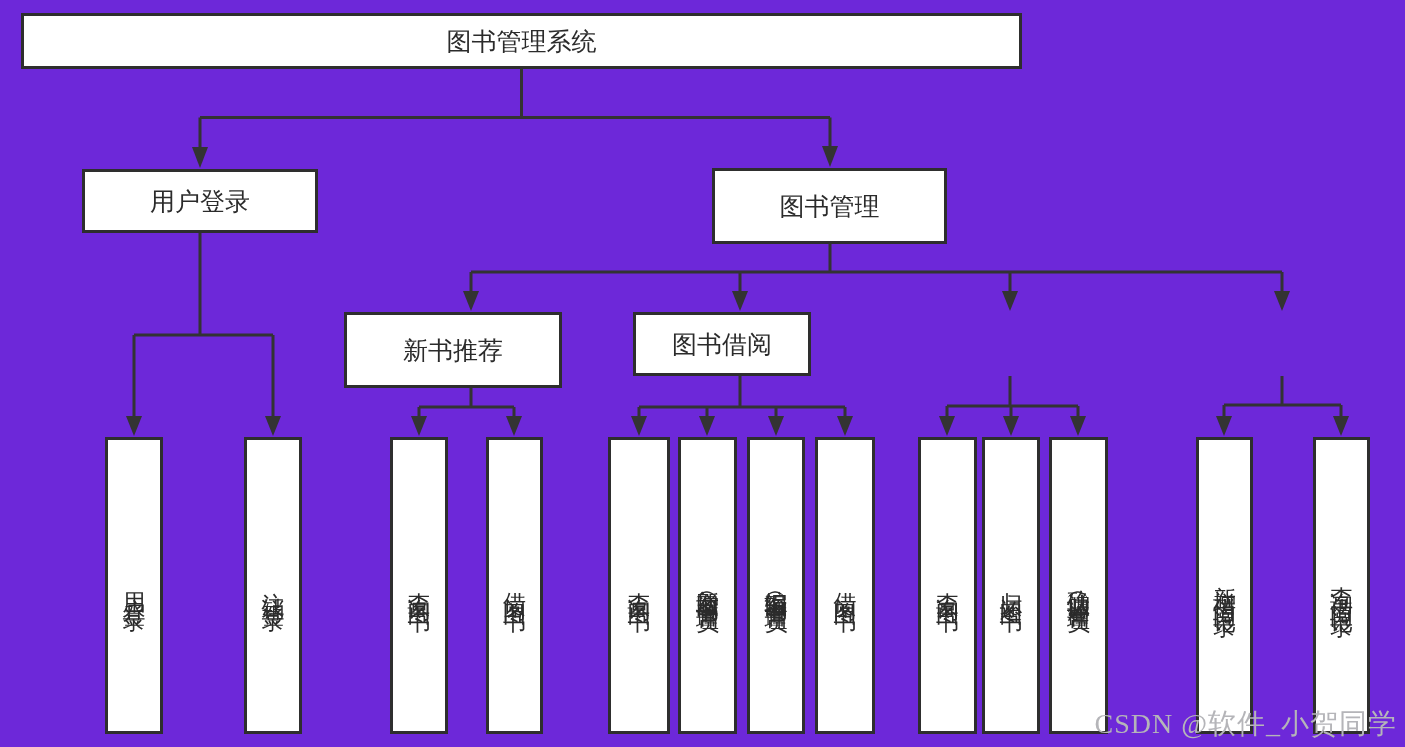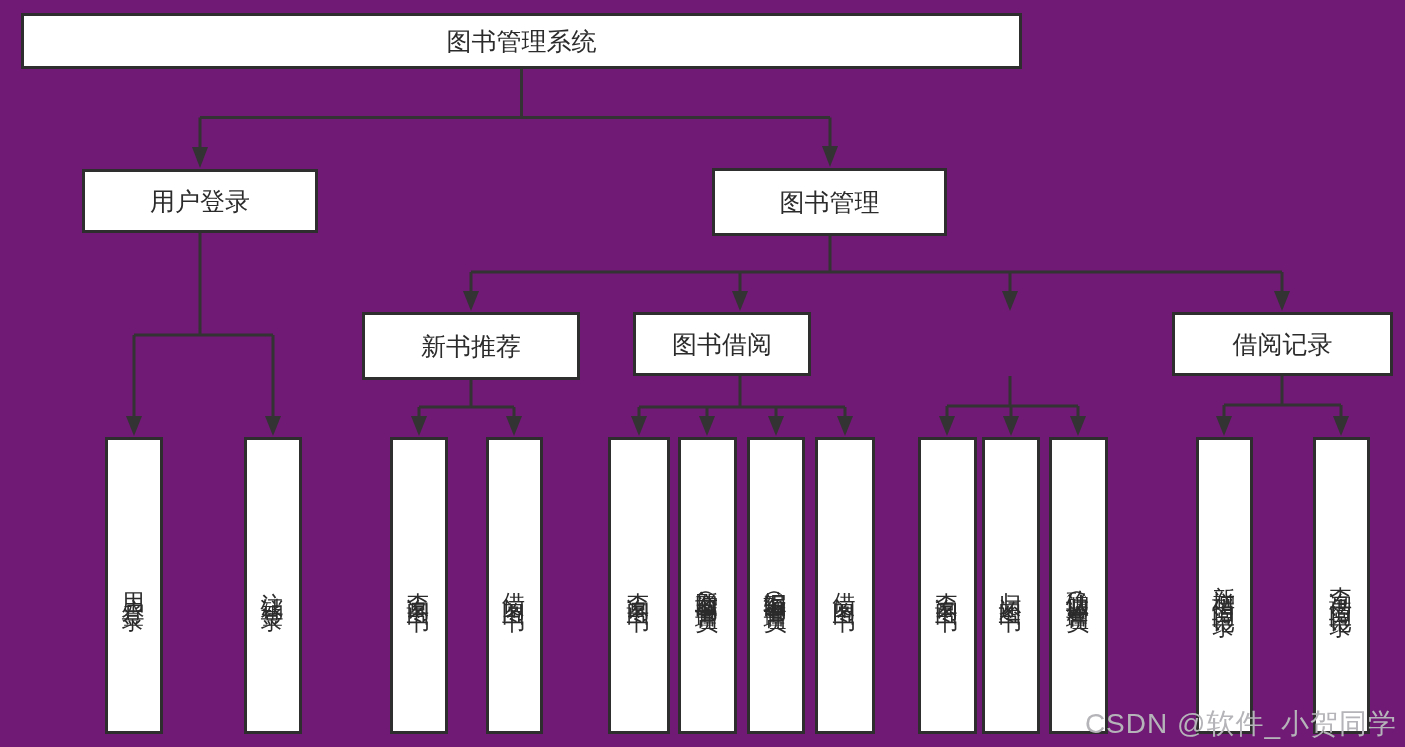--- a/index.html
+++ b/index.html
@@ -1,21 +1,21 @@
 <!DOCTYPE html>
 <html><head>
 <meta charset="utf-8">
 <style>
   html,body{margin:0;padding:0;background:#ffffff;}
   .canvas{
     position:relative;
     width:1405px;height:747px;
-    background:#701a75;
+    background:#6d28d9;
     overflow:hidden;
-    font-family:Liberation Sans, sans-serif;
+    font-family:Liberation Serif, serif;
   }
   .connectors{
     position:absolute;left:0;top:0;width:1405px;height:747px;
     pointer-events:none;
   }
   .connectors path{stroke:#333333;stroke-width:3;fill:none;}
   .connectors polygon{fill:#333333;stroke:none;}
   .node{
     position:absolute;
     box-sizing:border-box;
@@ -89,32 +89,29 @@
     </g>
   </svg>
 
   <div class="node" style="left:21px;top:13px;width:1001px;height:56px">
     <span>图书管理系统</span>
   </div>
 
   <div class="node" style="left:82px;top:169px;width:236px;height:64px">
     <span>用户登录</span>
   </div>
-  <div class="node" style="left:712px;top:168px;width:235px;height:68px">
+  <div class="node" style="left:712px;top:168px;width:235px;height:76px">
     <span>图书管理</span>
   </div>
 
-  <div class="node" style="left:362px;top:312px;width:218px;height:68px">
+  <div class="node" style="left:344px;top:312px;width:218px;height:76px">
     <span>新书推荐</span>
   </div>
   <div class="node" style="left:633px;top:312px;width:178px;height:64px">
     <span>图书借阅</span>
-  </div>
-  <div class="node" style="left:1172px;top:312px;width:221px;height:64px">
-    <span>借阅记录</span>
   </div>
 
   <div class="node v" style="left:105px;top:437px;width:58px;height:297px">
     <span>用户登录</span>
   </div>
   <div class="node v" style="left:244px;top:437px;width:58px;height:297px">
     <span>注销登录</span>
   </div>
 
   <div class="node v" style="left:390px;top:437px;width:58px;height:297px">

